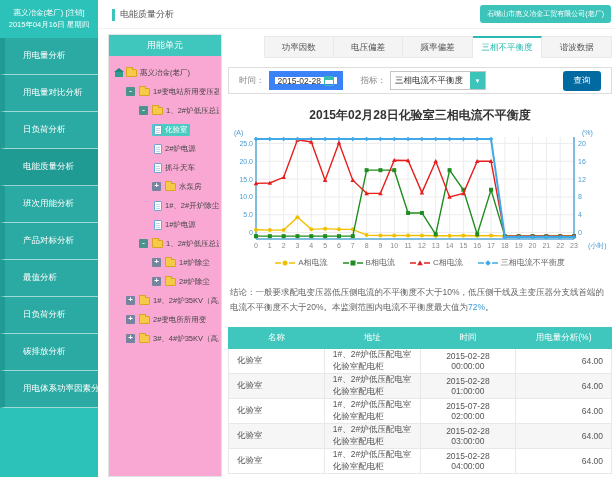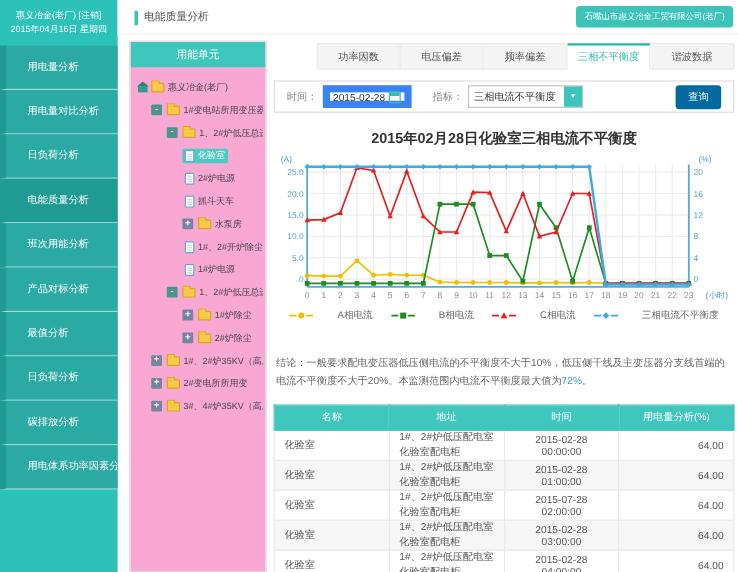--- a/index.html
+++ b/index.html
@@ -56,23 +56,23 @@
   .cal-icon::before{content:"";position:absolute;left:0;right:0;top:0;height:3px;background:#35bdb4;}
   .select-box{width:96px;height:19px;border:1px solid #c5c5c5;display:flex;align-items:center;background:#fff;cursor:pointer;color:#333;}
   .sel-text{flex:1;padding-left:4px;white-space:nowrap;overflow:hidden;}
   .sel-arrow{flex:0 0 15px;height:17px;background:#3cc4bb;color:#fff;font-size:6px;display:flex;align-items:center;justify-content:center;}
   .query-btn{margin-left:auto;width:38px;height:20px;background:#0369a1;color:#fff;border:none;border-radius:3px;
              font-size:8.5px;cursor:pointer;font-family:inherit;}
 
   .chart-title{text-align:center;margin-top:13px;font-size:12px;font-weight:bold;color:#333;}
   .chart-svg{display:block;margin:3px auto 0;}
   .legend{display:flex;justify-content:center;align-items:center;gap:15px;margin-top:0;}
-  .legend-item{display:flex;align-items:center;gap:20px;font-size:8px;color:#666;}
-
-  .conclusion{margin:27px 6px 0 2px;font-size:8.5px;color:#666;line-height:15px;}
+  .legend-item{display:flex;align-items:center;gap:3px;font-size:8px;color:#666;}
+
+  .conclusion{margin:17px 6px 0 2px;font-size:8.5px;color:#666;line-height:15px;}
   .conclusion .hl{color:#3a9ad4;}
 
   table.result{width:100%;margin-top:12px;border-collapse:collapse;table-layout:fixed;}
   table.result th{background:#3fc6bd;color:#fff;font-size:8.5px;font-weight:normal;height:21px;border:1px solid #3fc6bd;}
   table.result td{font-size:8.5px;color:#555;height:25px;border:1px solid #e8e8e8;padding:0 8px;background:#fff;}
   table.result tr:nth-child(even) td{background:#f6f6f6;}
   td.al-l{text-align:left;} td.al-c{text-align:center;} td.al-r{text-align:right;}
 </style>
 </head>
 <body>

